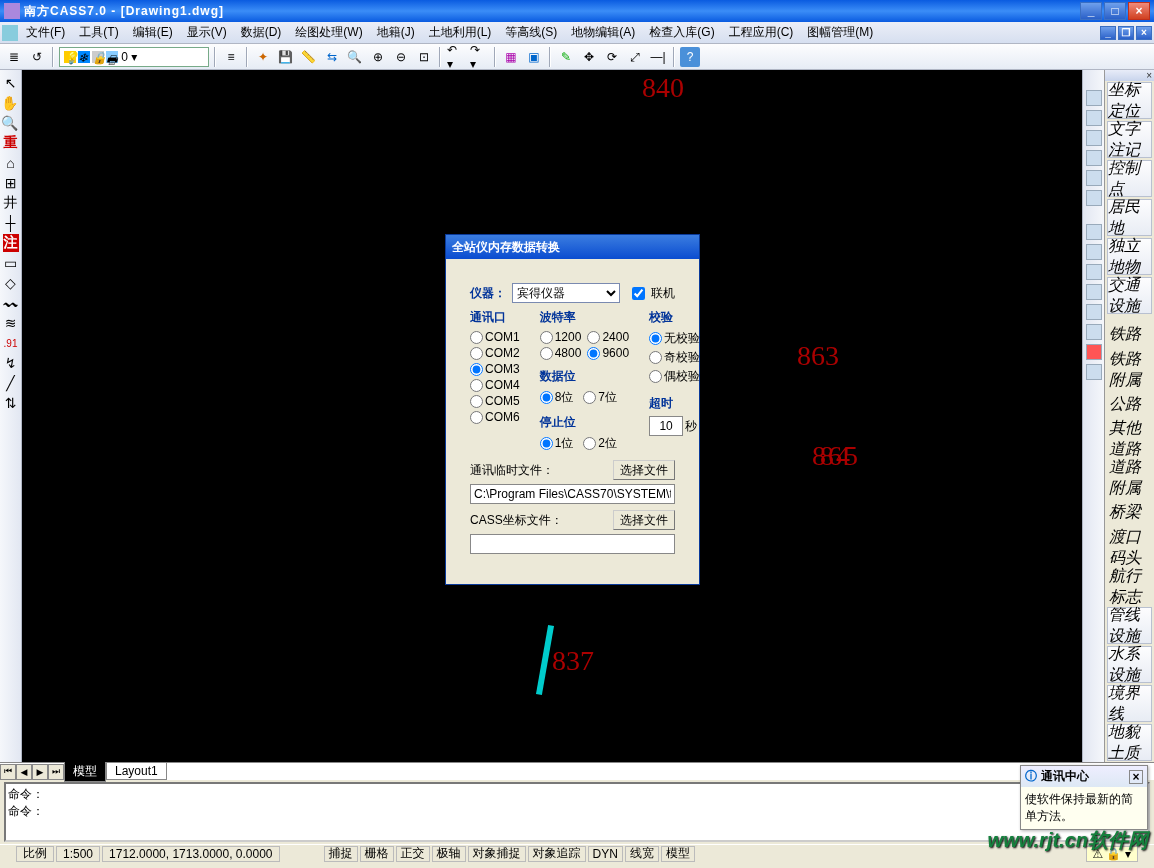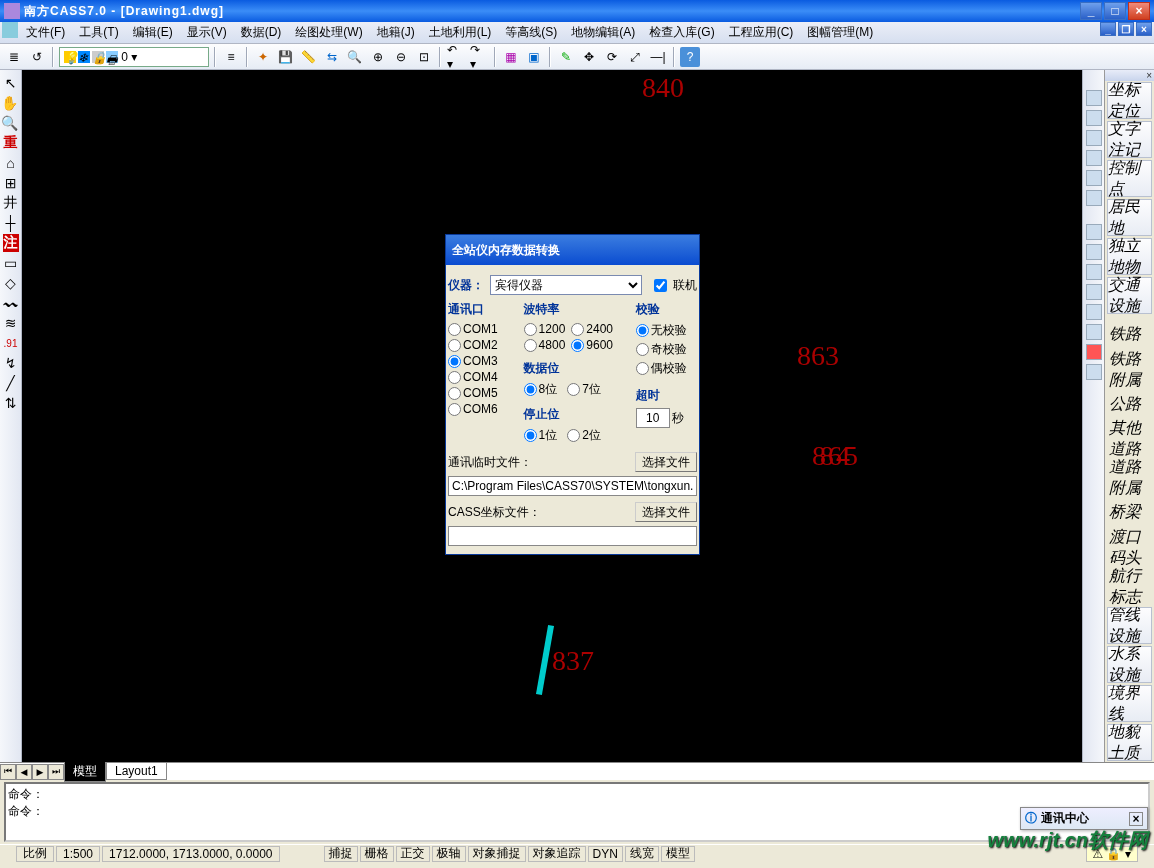--- a/index.html
+++ b/index.html
@@ -8,21 +8,21 @@
 
 .titlebar { height: 22px; background: linear-gradient(to bottom, #0a5be0, #3b8df7 50%, #0a5be0); color: #fff; display: flex; align-items: center; padding: 0 4px; }
 .titlebar .icon { width: 16px; height: 16px; background: #a8d; margin-right: 4px; }
 .titlebar .title { flex: 1; font-weight: bold; letter-spacing: 1px; }
 .winbtns { display: flex; gap: 2px; }
 .winbtn { width: 22px; height: 18px; background: linear-gradient(to bottom,#6fa0ec,#2a60c8); border: 1px solid #3a6ec2; color: #fff; display: flex; align-items: center; justify-content: center; font-weight: bold; cursor: pointer; }
 .winbtn.close { background: linear-gradient(to bottom,#f08b7b,#d04020); border-color:#c0301c;}
 .winbtn.inner { width: 16px; height: 14px; font-size: 10px; }
 
 
-.menubar { height: 22px; background: linear-gradient(to bottom,#ebeef7,#d6dff0); display: flex; align-items: flex-start; padding: 0 2px; gap: 2px; border-bottom: 1px solid #b0b6c4;}
+.menubar { height: 22px; background: linear-gradient(to bottom,#ebeef7,#d6dff0); display: flex; align-items: center; padding: 0 2px; gap: 2px; border-bottom: 1px solid #b0b6c4;}
 .menuitem { padding: 2px 6px; color: #000; cursor: pointer; }
 .menubar .innerwin { margin-left: auto; display:flex; gap:2px; }
 
 
 .toolbar { height: 26px; background: linear-gradient(to bottom,#fdfdfe,#e6ecf5); display: flex; align-items: center; padding: 0 4px; gap: 3px; border-bottom: 1px solid #b0b6c4;}
 .tbtn { width: 20px; height: 20px; border: 1px solid transparent; display: flex; align-items: center; justify-content: center; cursor: pointer; }
 .tsep { width: 2px; height: 20px; border-left: 1px solid #a0a8b8; border-right: 1px solid #fff; margin: 0 2px;}
 .tcombo { height: 20px; border: 1px solid #7a8; min-width: 80px; background: #fff; display:flex; align-items:center; padding:0 4px;}
 .layersw { display:flex; align-items:center; gap:2px; }
 .layersw i { width:12px; height:12px; display:inline-block; }
@@ -54,22 +54,22 @@
 .cmdarea { height: 60px; background:#fff; border:2px inset #ccc; margin:2px 4px; padding:2px; overflow:hidden;}
 .cmdarea .line { white-space:nowrap; }
 
 
 .statusbar { height: 18px; background:#ece9d8; border-top:1px solid #fff; display:flex; align-items:center; padding:0 16px; gap:2px;}
 .statusbar .cell { padding: 0 6px; border:1px solid #bbb; height:16px; display:flex; align-items:center;}
 .statusbar .toggle { padding: 0 4px; border:1px solid #bbb; height:16px; display:flex; align-items:center; cursor:pointer;}
 
 
 .dialog { position:absolute; left:445px; top:234px; width:255px; background:#ece9d8; border:1px solid #0a3a9a; box-shadow: 2px 2px 4px rgba(0,0,0,.4);}
-.dialog .dtitle { height:30px; background:linear-gradient(to bottom,#3b7de0,#0a4cd0); color:#fff; display:flex; align-items:center; padding:0 6px; font-weight:bold;}
-.dialog .dbody { padding:2px;margin-top:8px; }
+.dialog .dtitle { height:24px; background:linear-gradient(to bottom,#3b7de0,#0a4cd0); color:#fff; display:flex; align-items:center; padding:0 6px; font-weight:bold;}
+.dialog .dbody { padding:24px; }
 .drow { display:flex; align-items:center; margin-bottom:6px; gap:6px;}
 .drow label.lab { color:#003399; font-weight:bold; }
 .drow select { flex:1; height:20px; border:1px solid #7a8ab0; background:#fff;}
 .drow input[type=checkbox] { margin-left:6px;}
 .groupset { display:flex; gap:20px; margin-bottom:6px;}
 .group { border:0; }
 .group .ghead { color:#003399; font-weight:bold; margin-bottom:4px;}
 .group .opt { display:flex; align-items:center; gap:2px; margin-bottom:2px; white-space:nowrap;}
 .group input[type=text] { width:34px; height:20px; border:1px solid #888; text-align:center;}
 .filerow { margin-bottom:6px;}
@@ -395,15 +395,16 @@
 
   </div>
 </div>
 
 <div class="notif">
   <div class="nh">
     <span style="color:#06c">ⓘ</span>
     <span>通讯中心</span>
     <div class="nx">×</div>
   </div>
+  <div class="nb">使软件保持最新的简单方法。</div>
 </div>
 
 <div class="wmark">www.rjt.cn软件网</div>
 
 </body></html>

